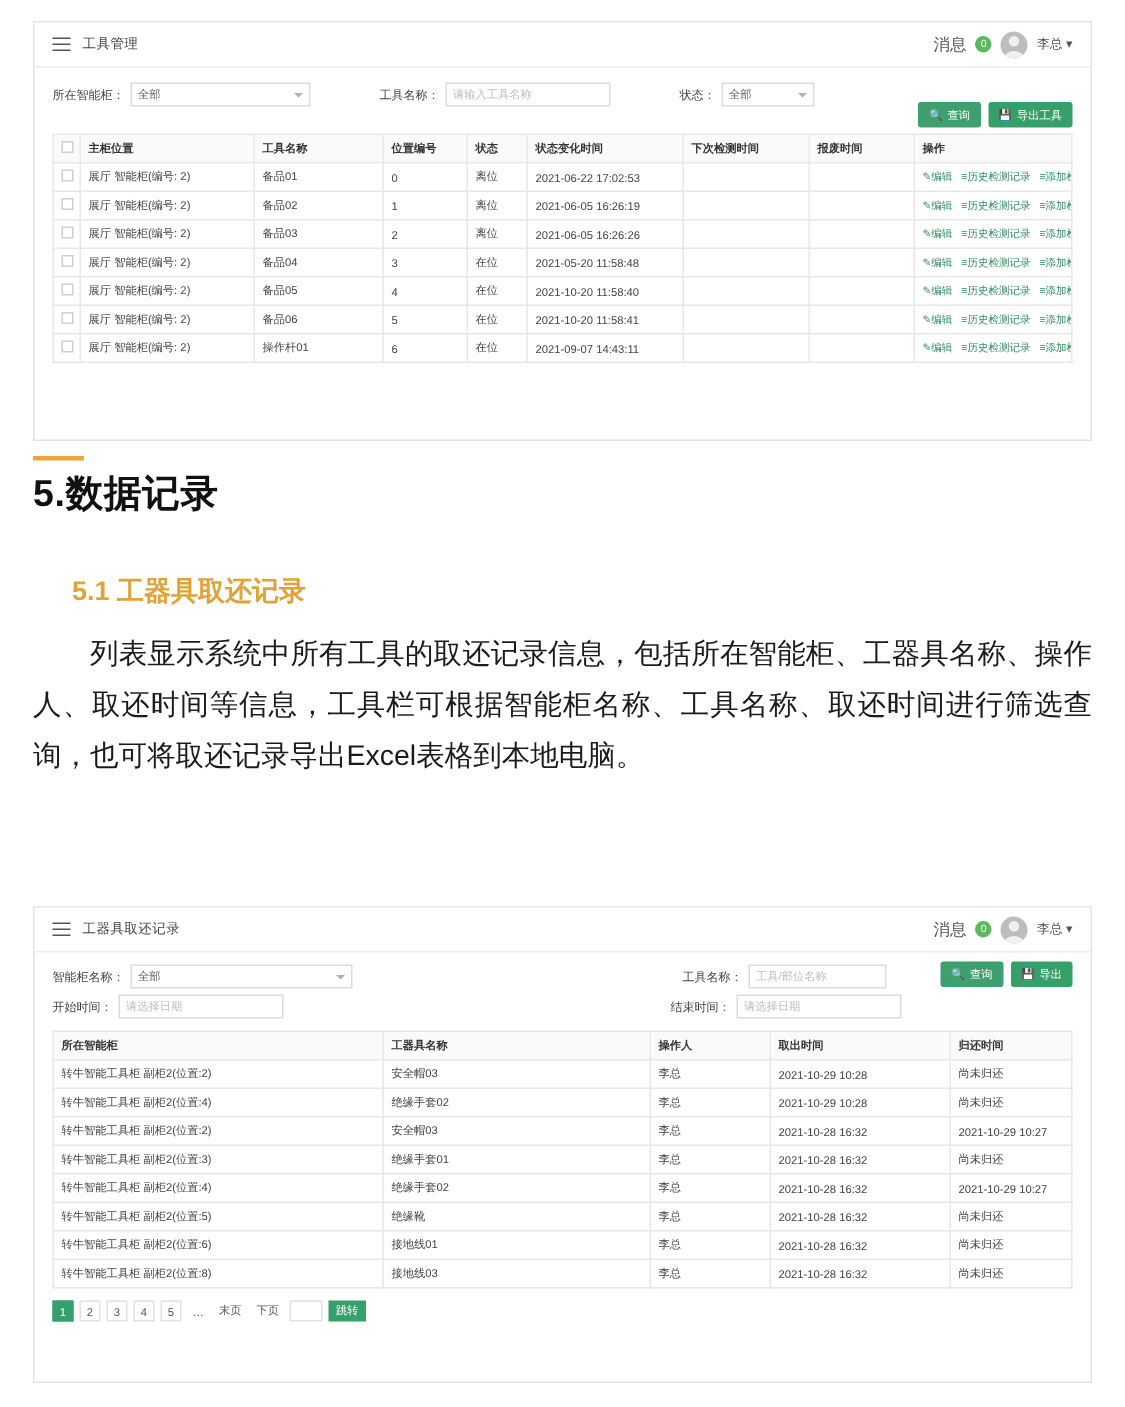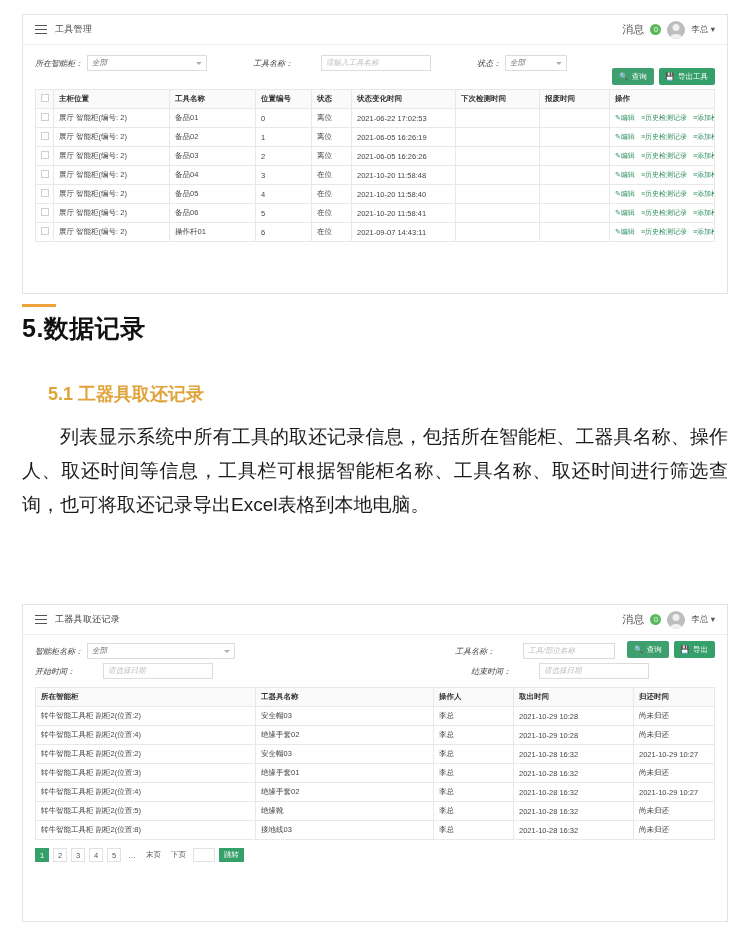--- a/index.html
+++ b/index.html
@@ -54,35 +54,35 @@
   }
   .user-name { font-size: 8.5px; color: #555; }
 
   
   .filter-bar {
     padding: 10px 12px 6px 12px;
     display: flex; align-items: center; flex-wrap: wrap;
     gap: 6px 10px;
     position: relative;
   }
-  .field { display: flex; align-items: center; gap: 4px; font-style: italic; }
+  .field { display: flex; align-items: center; gap: 4px; }
   .field-label { font-size: 8px; color: #444; white-space: nowrap; }
   .select, .input {
     height: 16px; border: 1px solid #dcdcdc; background: #fff;
     font-size: 7.5px; color: #666;
     display: flex; align-items: center; padding: 0 4px;
     position: relative;
   }
   .select { width: 120px; }
   .select .caret {
     margin-left: auto;
     border-left: 3px solid transparent; border-right: 3px solid transparent;
     border-top: 3px solid #b0b0b0;
   }
-  .input { width: 100px; color: #bdbdbd; margin-left: 24px; }
+  .input { width: 100px; color: #bdbdbd; }
   .btn-group { margin-left: auto; display: flex; gap: 5px; }
   .btn {
     height: 17px; padding: 0 7px; display: inline-flex; align-items: center; gap: 3px;
     font-size: 7.5px; color: #fff; background: #2f9e6f; border-radius: 2px;
     white-space: nowrap;
   }
   .btn.search { background: #3fa06f; }
   .btn.export { background: #35a06a; }
 
   
@@ -271,21 +271,21 @@
               <td></td>
               <td></td>
               <td><span class="act">✎编辑</span><span class="act">≡历史检测记录</span><span class="act">≡添加检测记录</span></td>
             </tr>
             <tr>
               <td><span class="cb"></span></td>
               <td>展厅 智能柜(编号: 2)</td>
               <td>备品04</td>
               <td>3</td>
               <td>在位</td>
-              <td>2021-10-20 11:58:48</td>
+              <td>2021-05-20 11:58:48</td>
               <td></td>
               <td></td>
               <td><span class="act">✎编辑</span><span class="act">≡历史检测记录</span><span class="act">≡添加检测记录</span></td>
             </tr>
             <tr>
               <td><span class="cb"></span></td>
               <td>展厅 智能柜(编号: 2)</td>
               <td>备品05</td>
               <td>4</td>
               <td>在位</td>
@@ -432,20 +432,27 @@
               <td>2021-10-29 10:27</td>
             </tr>
             <tr>
               <td>转牛智能工具柜 副柜2(位置:5)</td>
               <td>绝缘靴</td>
               <td>李总</td>
               <td>2021-10-28 16:32</td>
               <td>尚未归还</td>
             </tr>
             <tr>
+              <td>转牛智能工具柜 副柜2(位置:6)</td>
+              <td>接地线01</td>
+              <td>李总</td>
+              <td>2021-10-28 16:32</td>
+              <td>尚未归还</td>
+            </tr>
+            <tr>
               <td>转牛智能工具柜 副柜2(位置:8)</td>
               <td>接地线03</td>
               <td>李总</td>
               <td>2021-10-28 16:32</td>
               <td>尚未归还</td>
             </tr>
           </tbody>
       </table>
     </div>
 

